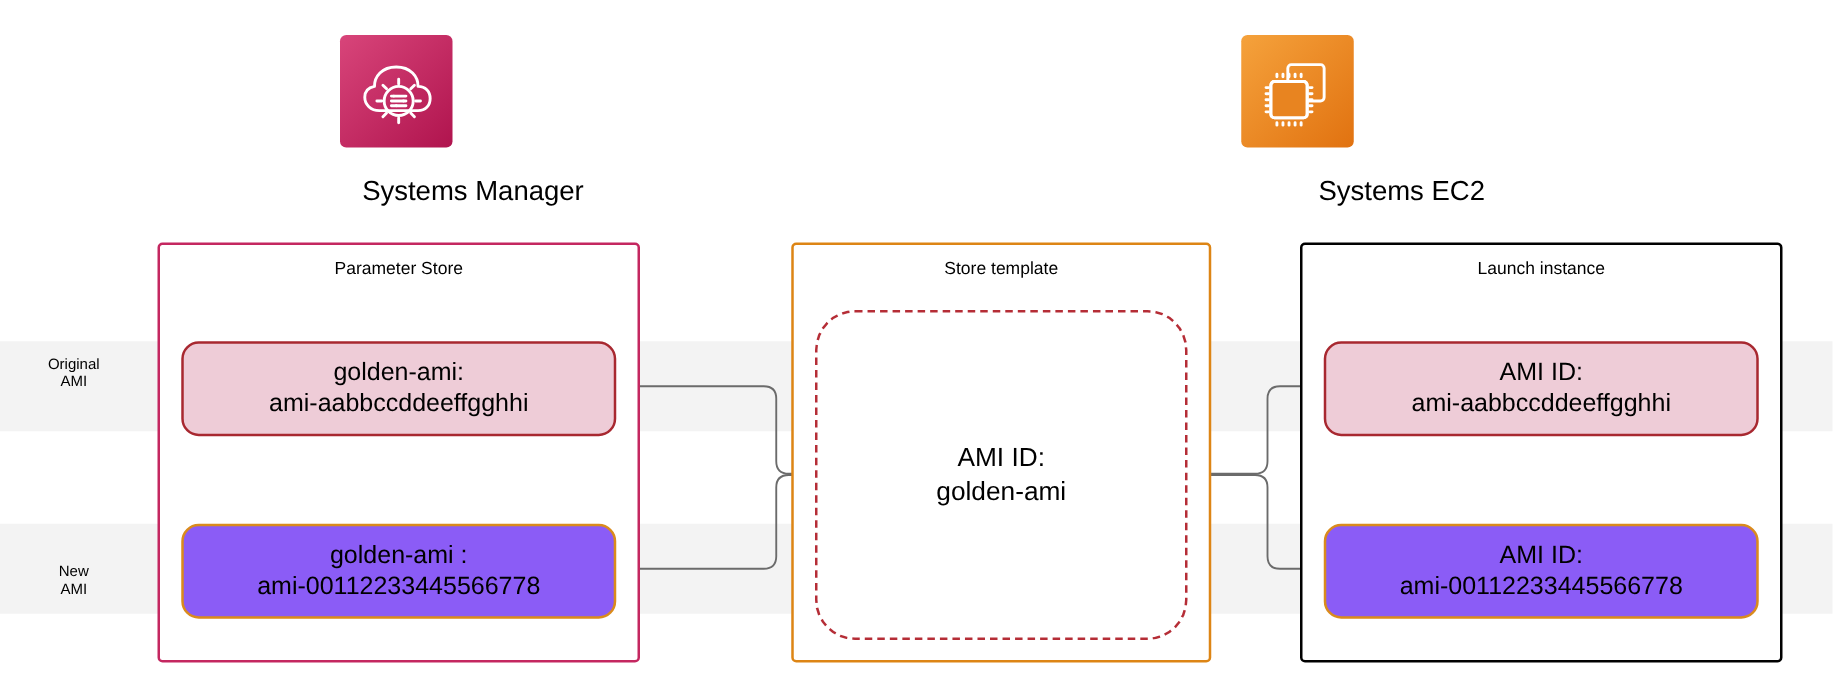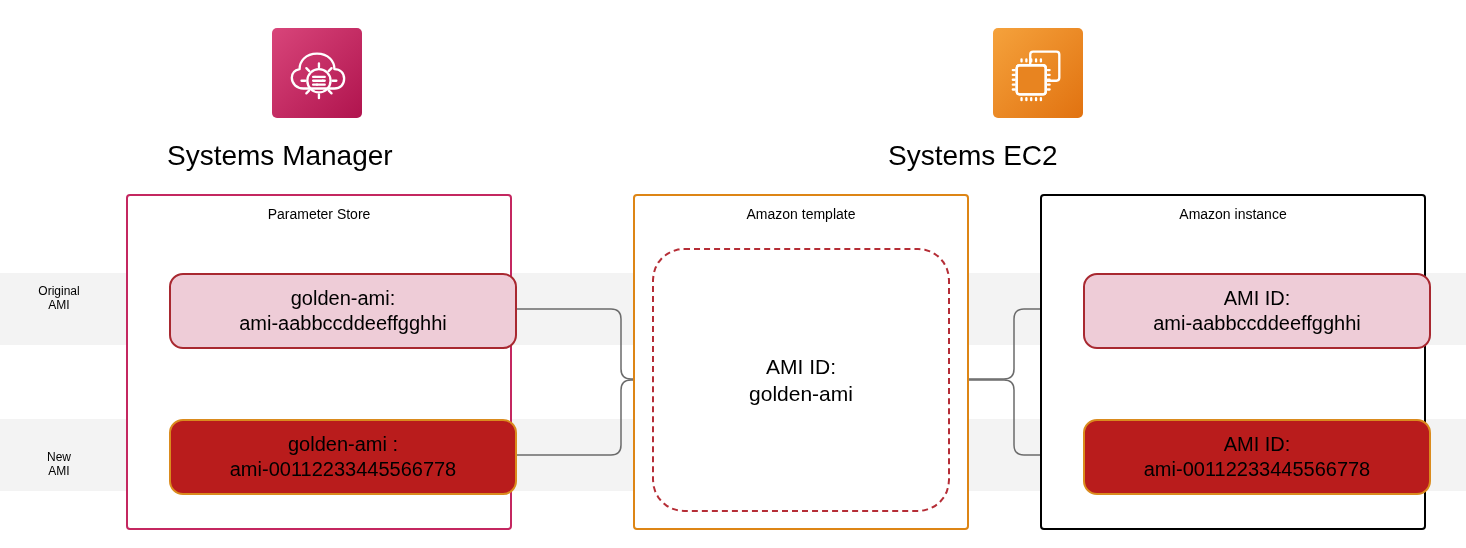--- a/index.html
+++ b/index.html
@@ -19,34 +19,34 @@
     text-align:center;z-index:3;
     font-size:12px;line-height:1.2;
   }
   .icon-box{
     position:absolute;width:90px;height:90px;border-radius:5px;
     display:flex;align-items:center;justify-content:center;
     z-index:3;
   }
   .icon-sm{background:linear-gradient(135deg,#d8457a 0%,#b0144e 100%);}
   .icon-ec2{background:linear-gradient(135deg,#f5a23c 0%,#e17210 100%);}
-  .service-label{position:absolute;width:300px;text-align:left;z-index:3;font-size:28px;}
+  .service-label{position:absolute;width:300px;text-align:right;z-index:3;font-size:22px;}
   .panel{
     position:absolute;border:2px solid;border-radius:4px;
     background:#fff;z-index:2;
   }
   .panel-title{position:absolute;top:10px;left:0;right:0;text-align:center;font-size:14px;}
   .pill{
     position:absolute;border:2px solid;border-radius:14px;
     text-align:center;display:flex;flex-direction:column;
     align-items:center;justify-content:center;
-    font-size:20px;line-height:1.25;z-index:3;margin-left:24px;
+    font-size:20px;line-height:1.25;z-index:3;
   }
   .pill-red{background:#eeccd7;border-color:#a82830;}
-  .pill-orange{background:#b91c1c;border-color:#da8b1d;}
+  .pill-orange{background:#8b5cf6;border-color:#da8b1d;}
   .lt-inner{
     position:absolute;border:2px dashed #b52d36;border-radius:32px;
     display:flex;flex-direction:column;align-items:center;justify-content:center;
     font-size:21px;line-height:1.3;text-align:center;z-index:3;background:#fff;
   }
   svg.arrow{position:absolute;z-index:1;overflow:visible;}
   .arrow-line{stroke:#6b6b6b;stroke-width:1.5;fill:none;}
   .arrow-head{fill:#6b6b6b;}
 </style>
 </head>
@@ -105,29 +105,29 @@
 <div class="pill pill-red" style="left:145px;top:273px;width:344px;height:72px;">
   <span>golden-ami:</span>
   <span>ami-aabbccddeeffgghhi</span>
 </div>
 <div class="pill pill-orange" style="left:145px;top:419px;width:344px;height:72px;">
   <span>golden-ami :</span>
   <span>ami-00112233445566778</span>
 </div>
 
 <div class="panel" style="left:633px;top:194px;width:332px;height:332px;border-color:#dd8515;">
-  <div class="panel-title">Amazon template</div>
+  <div class="panel-title">Store template</div>
 </div>
 <div class="lt-inner" style="left:652px;top:248px;width:294px;height:260px;">
   <span>AMI ID:</span>
   <span>golden-ami</span>
 </div>
 
 <div class="panel" style="left:1040px;top:194px;width:382px;height:332px;border-color:#000;">
-  <div class="panel-title">Amazon instance</div>
+  <div class="panel-title">Launch instance</div>
 </div>
 <div class="pill pill-red" style="left:1059px;top:273px;width:344px;height:72px;">
   <span>AMI ID:</span>
   <span>ami-aabbccddeeffgghhi</span>
 </div>
 <div class="pill pill-orange" style="left:1059px;top:419px;width:344px;height:72px;">
   <span>AMI ID:</span>
   <span>ami-00112233445566778</span>
 </div>
 

